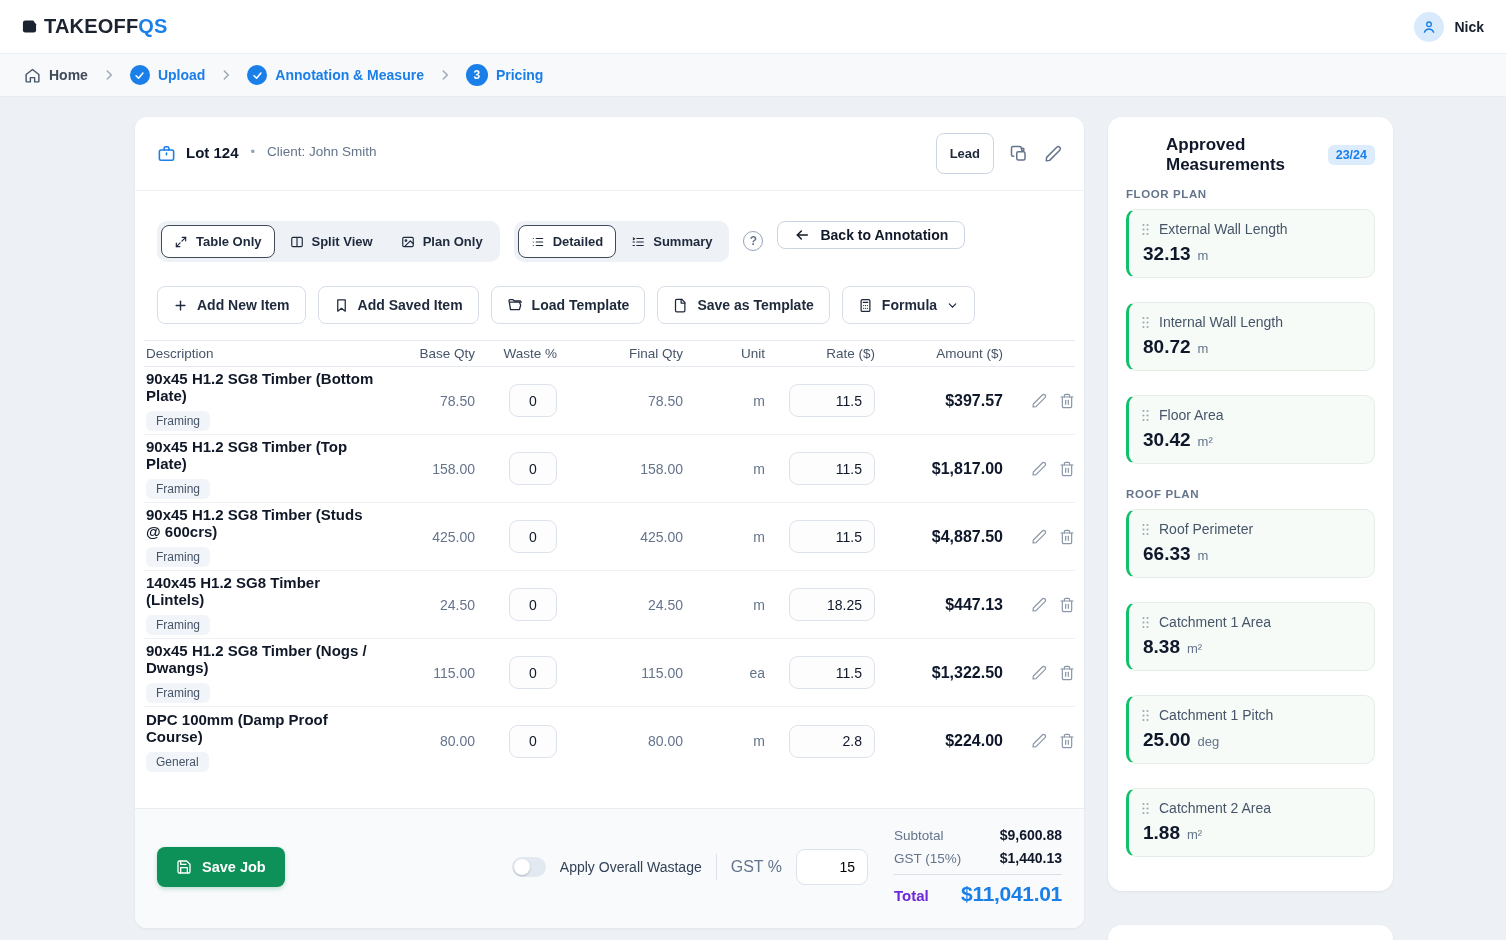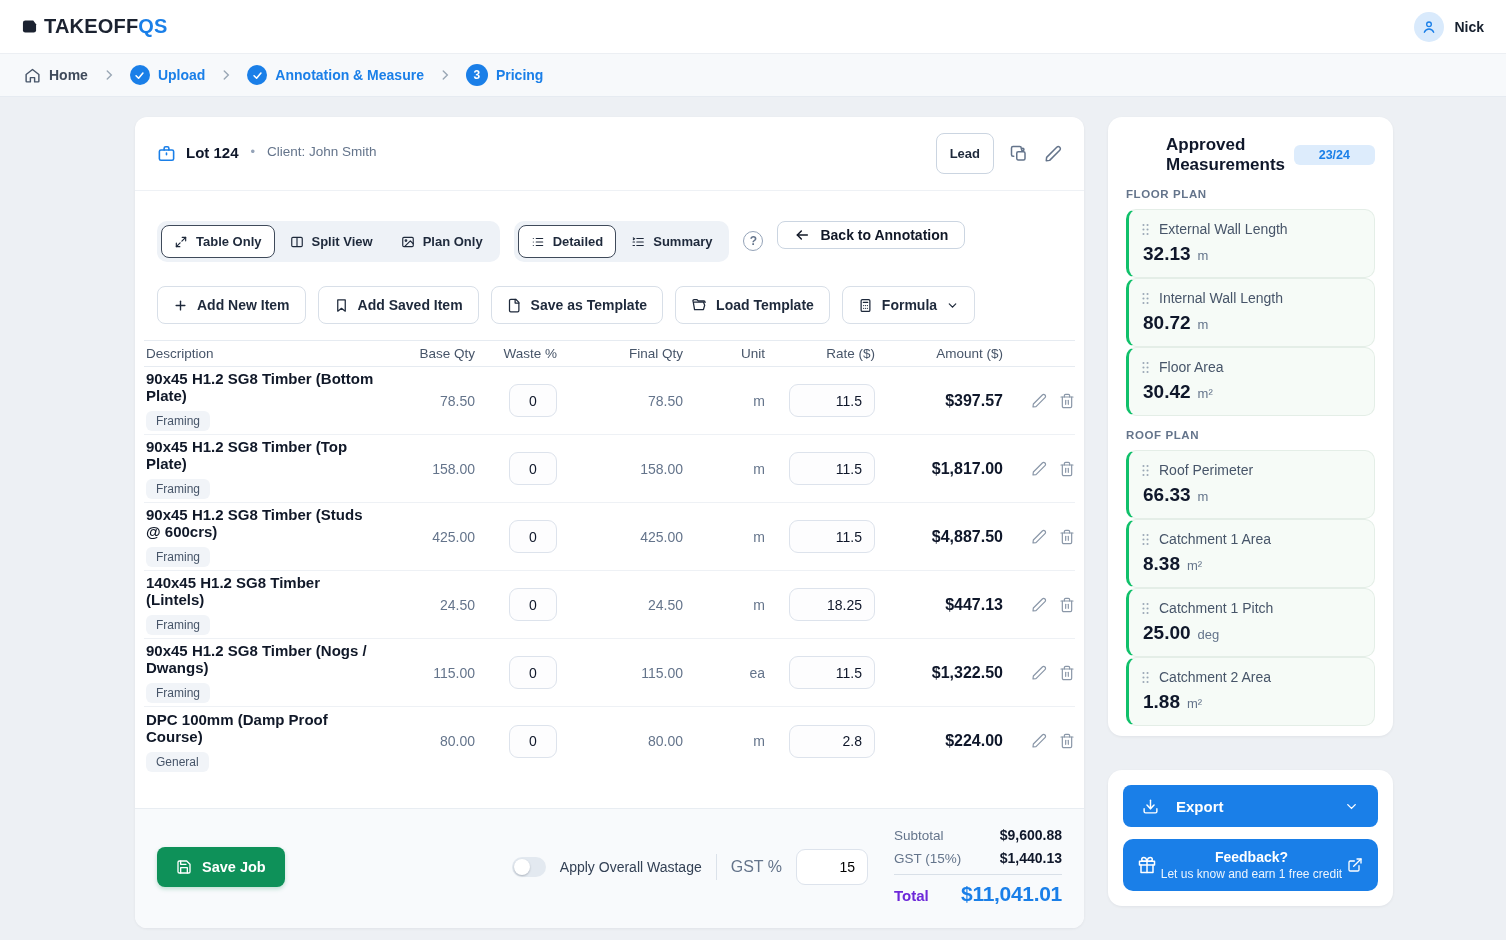--- a/index.html
+++ b/index.html
@@ -87,23 +87,23 @@
   .sum-label { font-size:13.5px; color:#64748b; }
   .sum-val { font-size:14px; font-weight:700; color:#0f172a; }
   .sum-div { border-top:1px solid #d9e0e8; margin:8px 0 7px; }
   .total-label { font-size:15px; font-weight:700; color:#6d28d9; }
   .total-val { font-size:21px; font-weight:800; color:#1a7fe8; letter-spacing:-.3px; }
 
   
   .meas-panel { background:#fff; border-radius:14px; box-shadow:0 1px 3px rgba(15,23,42,.06); padding:18px 18px 10px 18px; }
   .meas-head { display:flex; align-items:center; justify-content:space-between; margin-bottom:4px; }
   .meas-title { font-size:17px; font-weight:800; color:#0f172a;margin-left:40px; }
-  .count-badge { background:#ddecfc; color:#1a7fe8; border-radius:6px; padding:3px 25px; font-size:12.5px; font-weight:700; }
+  .count-badge { background:#ddecfc; color:#1a7fe8; border-radius:6px; padding:3px 8px; font-size:12.5px; font-weight:700; }
   .group-label { font-size:11.5px; font-weight:700; color:#64748b; letter-spacing:.6px; margin:13px 0 9px; }
-  .meas-card { background:#f6fbf7; border:1px solid #e4eee7; border-left:3px solid #10c06a; border-radius:10px; padding:11px 12px 12px; margin-bottom:0; cursor:grab; }
+  .meas-card { background:#f6fbf7; border:1px solid #e4eee7; border-left:3px solid #10c06a; border-radius:10px; padding:11px 12px 12px; margin-bottom:24px; cursor:grab; }
   .meas-name-row { display:flex; align-items:center; gap:9px; color:#9aa7b5; }
   .meas-name { font-size:14px; color:#475569; font-weight:500; }
   .meas-val-row { margin-top:6px; display:flex; align-items:baseline; gap:7px; padding-left:2px; }
   .meas-val { font-size:19px; font-weight:800; color:#0f172a; }
   .meas-unit { font-size:13px; color:#64748b; }
 
   .export-panel { background:#fff; border-radius:14px; box-shadow:0 1px 3px rgba(15,23,42,.06); padding:15px; margin-top:34px; }
   .export-btn { width:100%; height:42px; background:#1a7fe8; border:none; border-radius:8px; color:#fff; display:flex; align-items:center; padding:0 19px; cursor:pointer; }
   .export-label { font-size:15px; font-weight:700; margin-left:17px; }
   .export-chev { margin-left:auto; }
@@ -305,35 +305,35 @@
       <button class="action-btn">
         <span>
             <svg width="15" height="15" viewBox="0 0 24 24" fill="none" stroke="currentColor" stroke-width="2" stroke-linejoin="round">
               <path d="M6 3 h12 v18 l-6 -4.5 L6 21 Z"></path>
             </svg>
           </span>
         <span>Add Saved Item</span>
       </button>
       <button class="action-btn">
         <span>
+            <svg width="16" height="16" viewBox="0 0 24 24" fill="none" stroke="currentColor" stroke-width="2" stroke-linejoin="round">
+              <path d="M3 7 V5.5 a1.5 1.5 0 0 1 1.5 -1.5 H9 l2 2 h8.5 a1.5 1.5 0 0 1 1.5 1.5 V9"></path>
+              <path d="M3 7 h16 l2 5 -2 7 H5 L3 7 Z" transform="scale(.95) translate(.6 1)"></path>
+            </svg>
+          </span>
+        <span>Load Template</span>
+      </button>
+      <button class="action-btn">
+        <span>
             <svg width="15" height="15" viewBox="0 0 24 24" fill="none" stroke="currentColor" stroke-width="2" stroke-linejoin="round" stroke-linecap="round">
               <path d="M6 2 h8 l5 5 v13 a2 2 0 0 1 -2 2 H6 a2 2 0 0 1 -2 -2 V4 a2 2 0 0 1 2 -2 Z"></path>
               <polyline points="13 2 13 8 19 8"></polyline>
             </svg>
           </span>
         <span>Save as Template</span>
-      </button>
-      <button class="action-btn">
-        <span>
-            <svg width="16" height="16" viewBox="0 0 24 24" fill="none" stroke="currentColor" stroke-width="2" stroke-linejoin="round">
-              <path d="M3 7 V5.5 a1.5 1.5 0 0 1 1.5 -1.5 H9 l2 2 h8.5 a1.5 1.5 0 0 1 1.5 1.5 V9"></path>
-              <path d="M3 7 h16 l2 5 -2 7 H5 L3 7 Z" transform="scale(.95) translate(.6 1)"></path>
-            </svg>
-          </span>
-        <span>Load Template</span>
       </button>
       <button class="action-btn">
         <span>
             <svg width="15" height="15" viewBox="0 0 24 24" fill="none" stroke="currentColor" stroke-width="2" stroke-linecap="round">
               <rect x="5" y="2.5" width="14" height="19" rx="2"></rect>
               <line x1="8.5" y1="7" x2="15.5" y2="7"></line>
               <line x1="9" y1="12" x2="9.01" y2="12"></line>
               <line x1="12" y1="12" x2="12.01" y2="12"></line>
               <line x1="15" y1="12" x2="15.01" y2="12"></line>
               <line x1="9" y1="16.5" x2="9.01" y2="16.5"></line>

